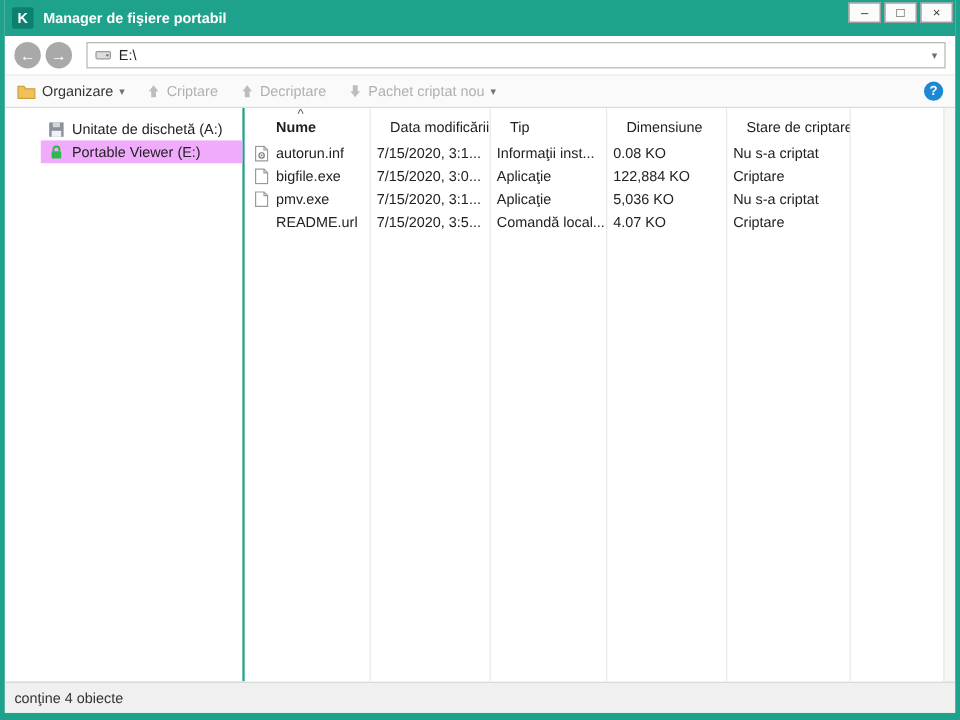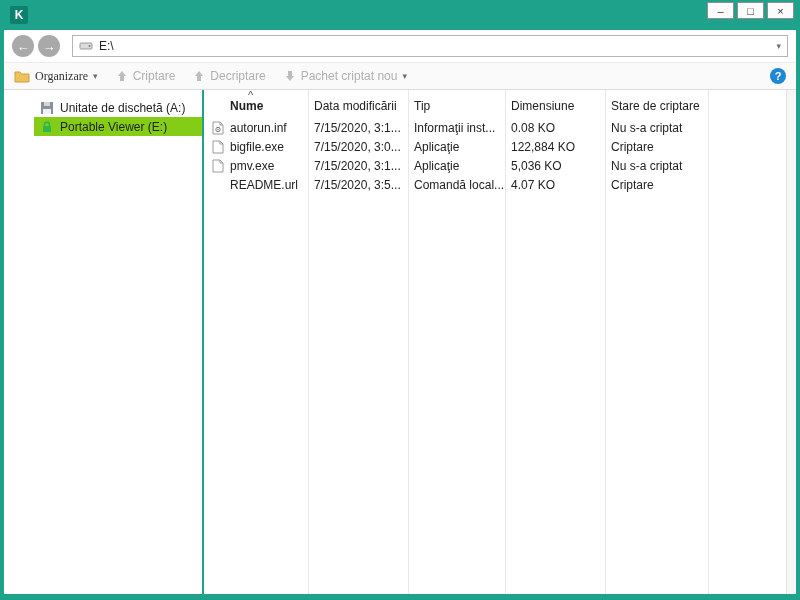--- a/index.html
+++ b/index.html
@@ -56,47 +56,47 @@
   .chev { color: #707070; font-size: 9px; }
 
   
   .toolbar {
     height: 28px; display: flex; align-items: center;
     padding: 0 10px; background: #fafafa;
     border-top: 1px solid #ececec; border-bottom: 1px solid #dcdcdc;
     flex: none;
   }
   .tool-item { display: flex; align-items: center; gap: 5px; margin-right: 18px; white-space: nowrap; }
-  .tool-item.enabled { color: #333; font-family: Liberation Serif, serif; }
+  .tool-item.enabled { color: #333; }
   .tool-item.disabled { color: #b0b0b0; }
   .tool-spacer { flex: 1; }
   .help-circle {
     width: 16px; height: 16px; border-radius: 50%;
     background: #1e88d2; color: #fff; font-weight: bold; font-size: 11px;
     display: flex; align-items: center; justify-content: center; flex: none;
   }
 
   
   .main { flex: 1; display: flex; overflow: hidden; }
   .sidebar {
     width: 200px; flex: none; background: #fff;
     border-right: 2px solid #1fa28c; padding-top: 8px; padding-left: 30px;
   }
   .drive-item { height: 19px; display: flex; align-items: center; gap: 6px; padding: 0 6px; white-space: nowrap; }
-  .drive-item.selected { background: #84cc16; }
+  .drive-item.selected { background: #f0abfc; }
   .drive-item svg { flex: none; }
 
   .filelist { flex: 1; position: relative; overflow: hidden; background: #fff; }
   .colline { position: absolute; top: 0; bottom: 0; width: 0; border-left: 1px solid #e8e8e8; }
 
   .list-header {
     display: grid; grid-template-columns: 104px 100px 97px 100px 103px;
     height: 28px; align-items: end; padding-bottom: 5px; position: relative;
   }
-  .list-header .hcell { padding-left: 6px; white-space: nowrap; overflow: hidden; }
+  .list-header .hcell { padding-left: 17px; white-space: nowrap; overflow: hidden; }
   .list-header .hcell.first { padding-left: 26px; font-weight: bold; }
   .sort-caret { position: absolute; top: 0px; left: 44px; font-size: 11px; color: #555; line-height: 10px; }
 
   .list-row {
     display: grid; grid-template-columns: 104px 100px 97px 100px 103px;
     height: 19px; align-items: center;
   }
   .list-row .cell { padding-left: 6px; white-space: nowrap; overflow: hidden; }
   .list-row .cell.name { display: flex; align-items: center; gap: 6px; padding-left: 8px; }
   .list-row .cell.name svg, .icon-ghost { flex: none; }
@@ -111,20 +111,21 @@
     display: flex; align-items: center; padding: 0 8px; color: #333;
   }
 </style>
 </head>
 <body>
 
 <div class="window">
 
   <div class="titlebar">
     <div class="logo">K</div>
+    <div class="title">Manager de fişiere portabil</div>
     <div class="win-controls">
       <div class="win-btn">
           <span>–</span>
         </div>
       <div class="win-btn">
           <span>□</span>
         </div>
       <div class="win-btn">
           <span>×</span>
         </div>
@@ -269,14 +270,17 @@
         <div class="cell">7/15/2020, 3:5...</div>
         <div class="cell">Comandă local...</div>
         <div class="cell">4.07 KO</div>
         <div class="cell">Criptare</div>
       </div>
     </div>
 
     <div class="vscroll"></div>
   </div>
 
+  <div class="statusbar">
+    <span>conţine 4 obiecte</span>
+  </div>
 
 </div>
 
 </body></html>

